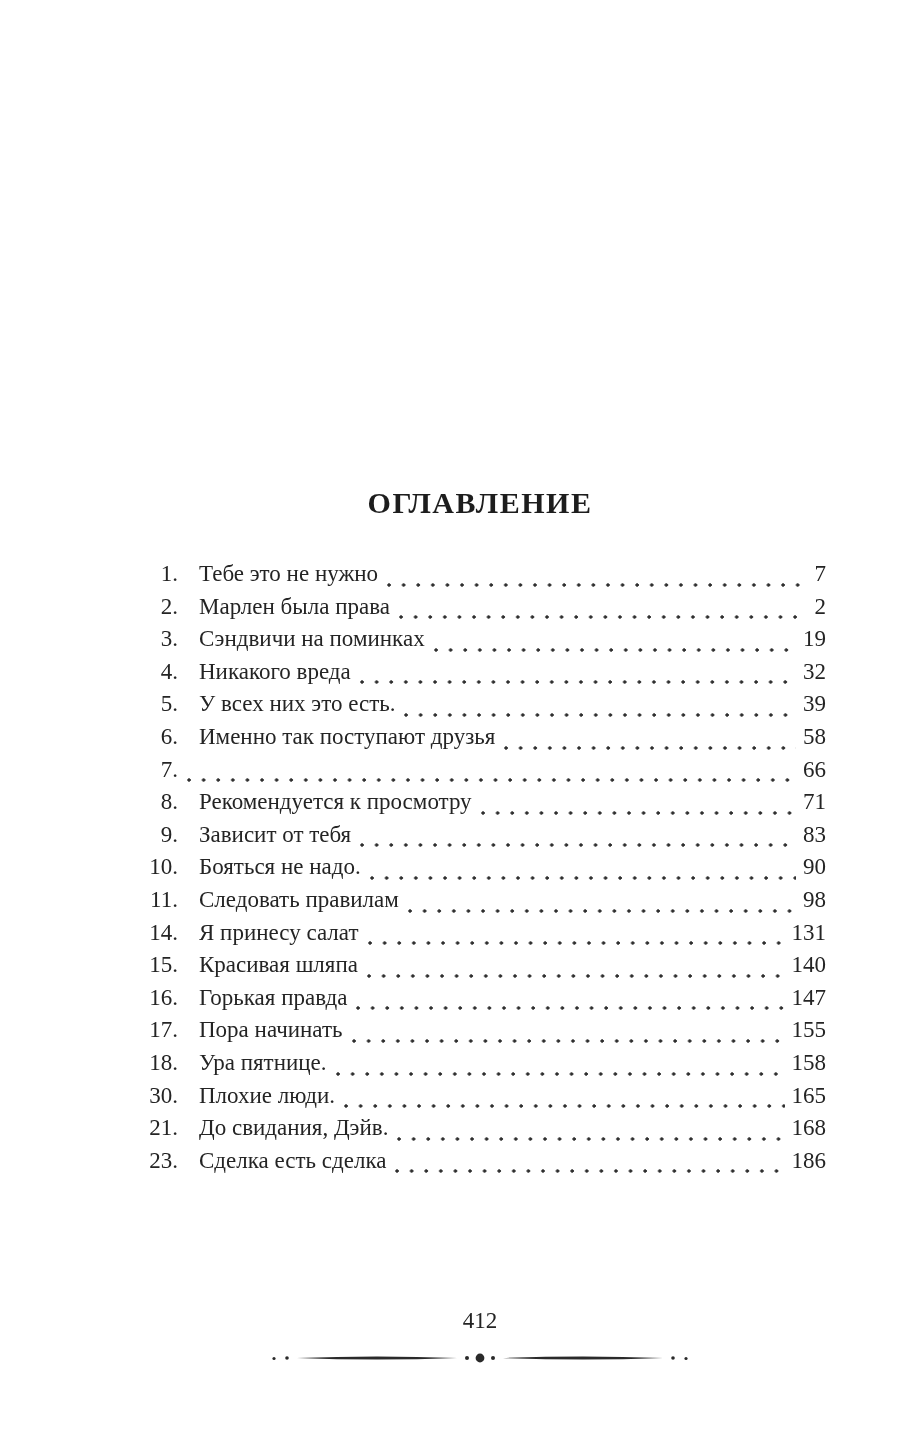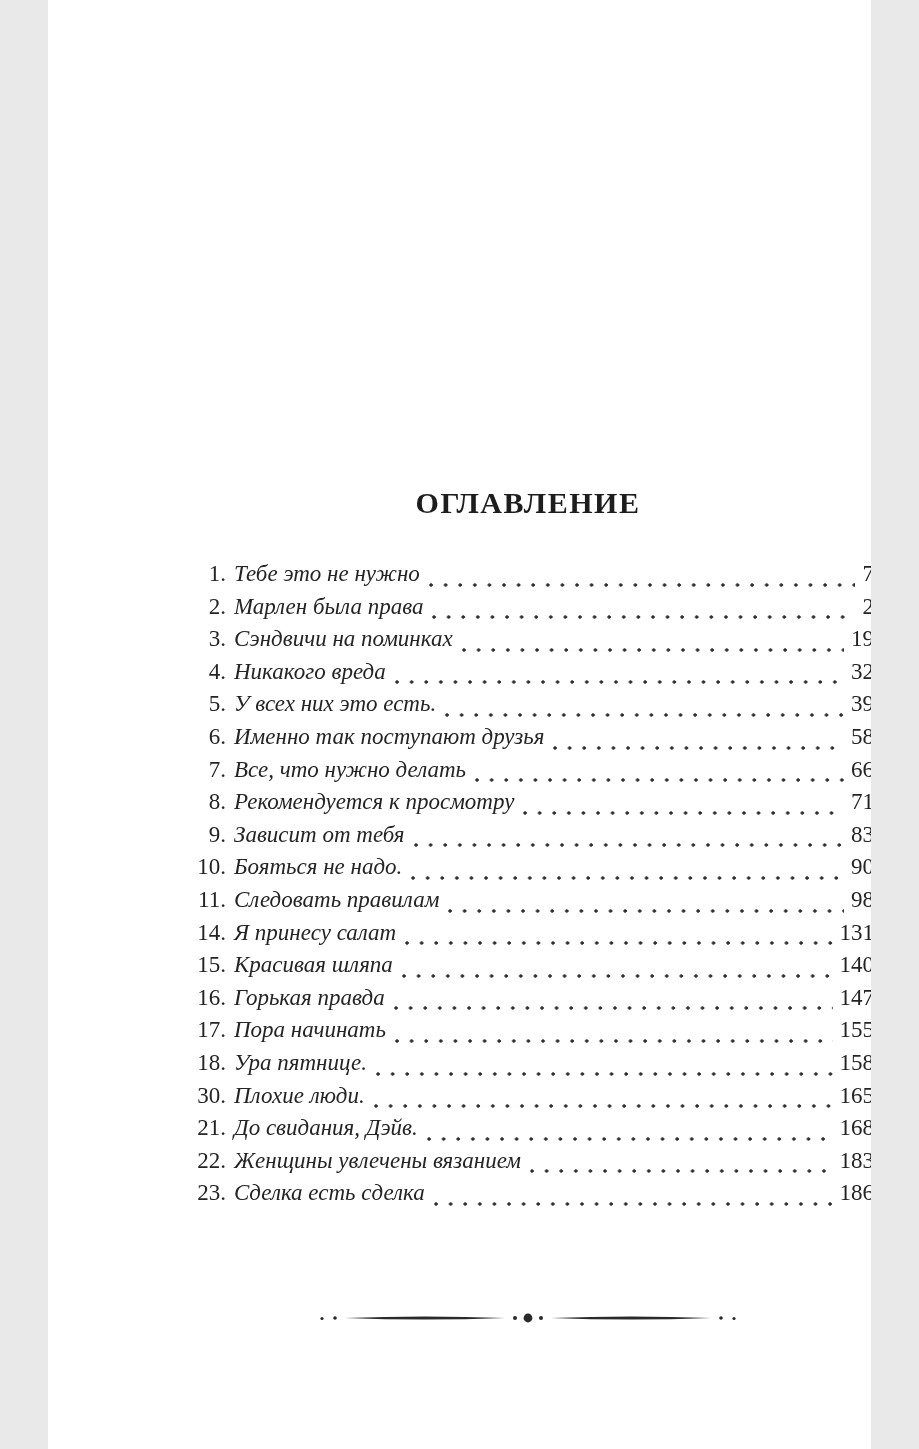--- a/index.html
+++ b/index.html
@@ -1,18 +1,18 @@
 <!DOCTYPE html>
 <html><head>
 <meta charset="utf-8">
 <style>
   html, body { margin: 0; padding: 0; background: #e9e9e9; }
   .page {
     position: relative;
-    width: 823px;
+    width: 919px;
     height: 1449px;
     margin: 0 auto;
     background: #ffffff;
     overflow: hidden;
     font-family: "Liberation Serif", "DejaVu Serif", serif;
     color: #242424;
   }
   .content {
     position: absolute;
     left: 134px;
@@ -40,22 +40,21 @@
     height: 32.6px;
     white-space: nowrap;
   }
   .toc-num {
     flex: none;
     width: 44px;
     text-align: right;
   }
   .toc-title {
     flex: none;
-    margin-left: 8px;
-    font-style: italic;
+    margin-left: 21px;
   }
   .toc-leader {
     flex: 1 1 auto;
     align-self: stretch;
     position: relative;
     min-width: 18px;
     overflow: hidden;
   }
   .toc-leader::after {
     content: "";
@@ -132,21 +131,20 @@
 
   <li class="toc-row">
     <span class="toc-num">6.</span>
     <span class="toc-title">Именно так поступают друзья</span>
     <span class="toc-leader"></span>
     <span class="toc-page">58</span>
   </li>
 
   <li class="toc-row">
     <span class="toc-num">7.</span>
-    <span class="toc-title">Все, что нужно делать</span>
     <span class="toc-leader"></span>
     <span class="toc-page">66</span>
   </li>
 
   <li class="toc-row">
     <span class="toc-num">8.</span>
     <span class="toc-title">Рекомендуется к просмотру</span>
     <span class="toc-leader"></span>
     <span class="toc-page">71</span>
   </li>
@@ -217,37 +215,32 @@
     <span class="toc-page">165</span>
   </li>
 
   <li class="toc-row">
     <span class="toc-num">21.</span>
     <span class="toc-title">До свидания, Дэйв.</span>
     <span class="toc-leader"></span>
     <span class="toc-page">168</span>
   </li>
 
-  <li class="toc-row">
-    <span class="toc-num">22.</span>
-    <span class="toc-title">Женщины увлечены вязанием</span>
-    <span class="toc-leader"></span>
-    <span class="toc-page">183</span>
-  </li>
 
   <li class="toc-row">
     <span class="toc-num">23.</span>
     <span class="toc-title">Сделка есть сделка</span>
     <span class="toc-leader"></span>
     <span class="toc-page">186</span>
   </li>
 </ol>
   </div>
 
   <div class="footer">
+    <div class="folio">412</div>
     <div class="ornament-wrap">
       <svg width="420" height="16" viewBox="0 0 420 16" aria-hidden="true">
         <g fill="#2a2a2a">
           <circle cx="4" cy="10.5" r="1.6"></circle>
           <circle cx="17" cy="10" r="1.8"></circle>
           <path d="M27,10 Q107,6.9 187,10 Q107,13.1 27,10 Z"></path>
           <circle cx="197" cy="10" r="2"></circle>
           <circle cx="210" cy="10" r="4.4"></circle>
           <circle cx="223" cy="10" r="2"></circle>
           <path d="M233,10 Q313,6.9 393,10 Q313,13.1 233,10 Z"></path>

